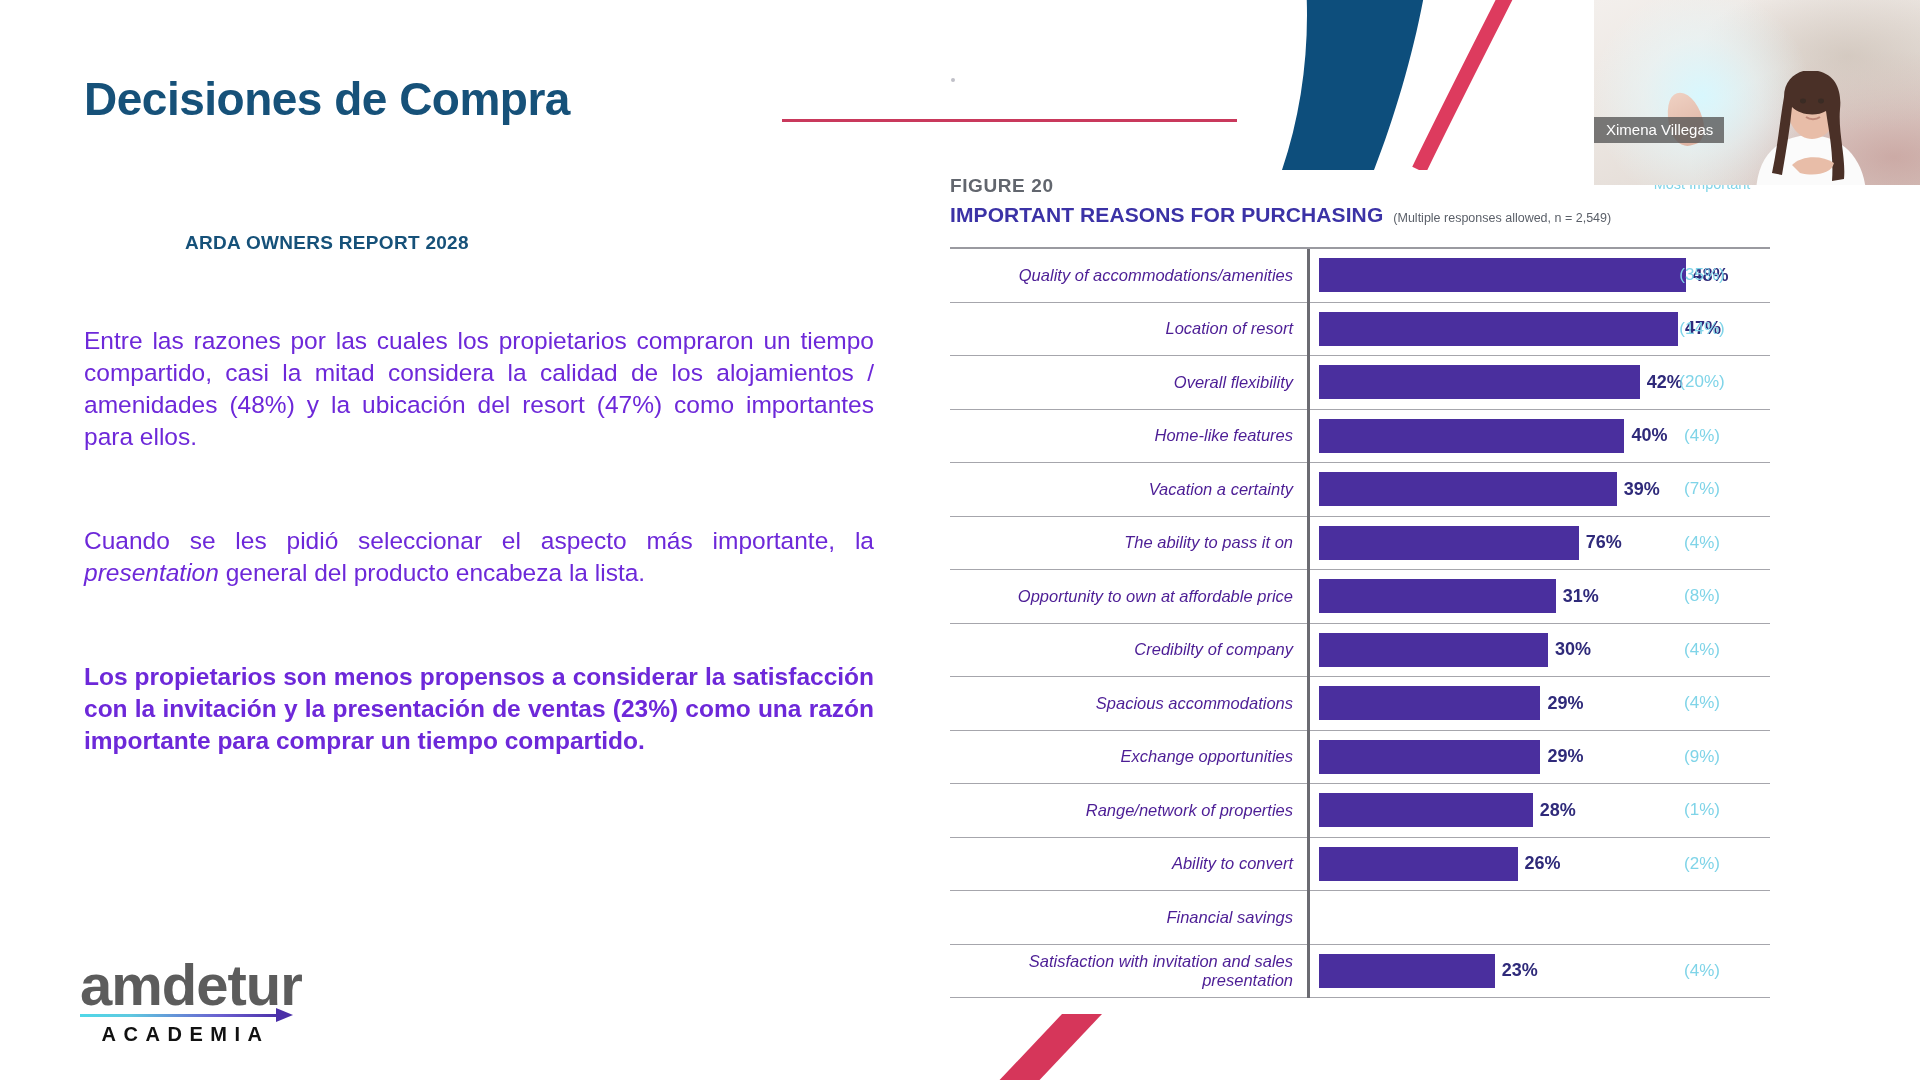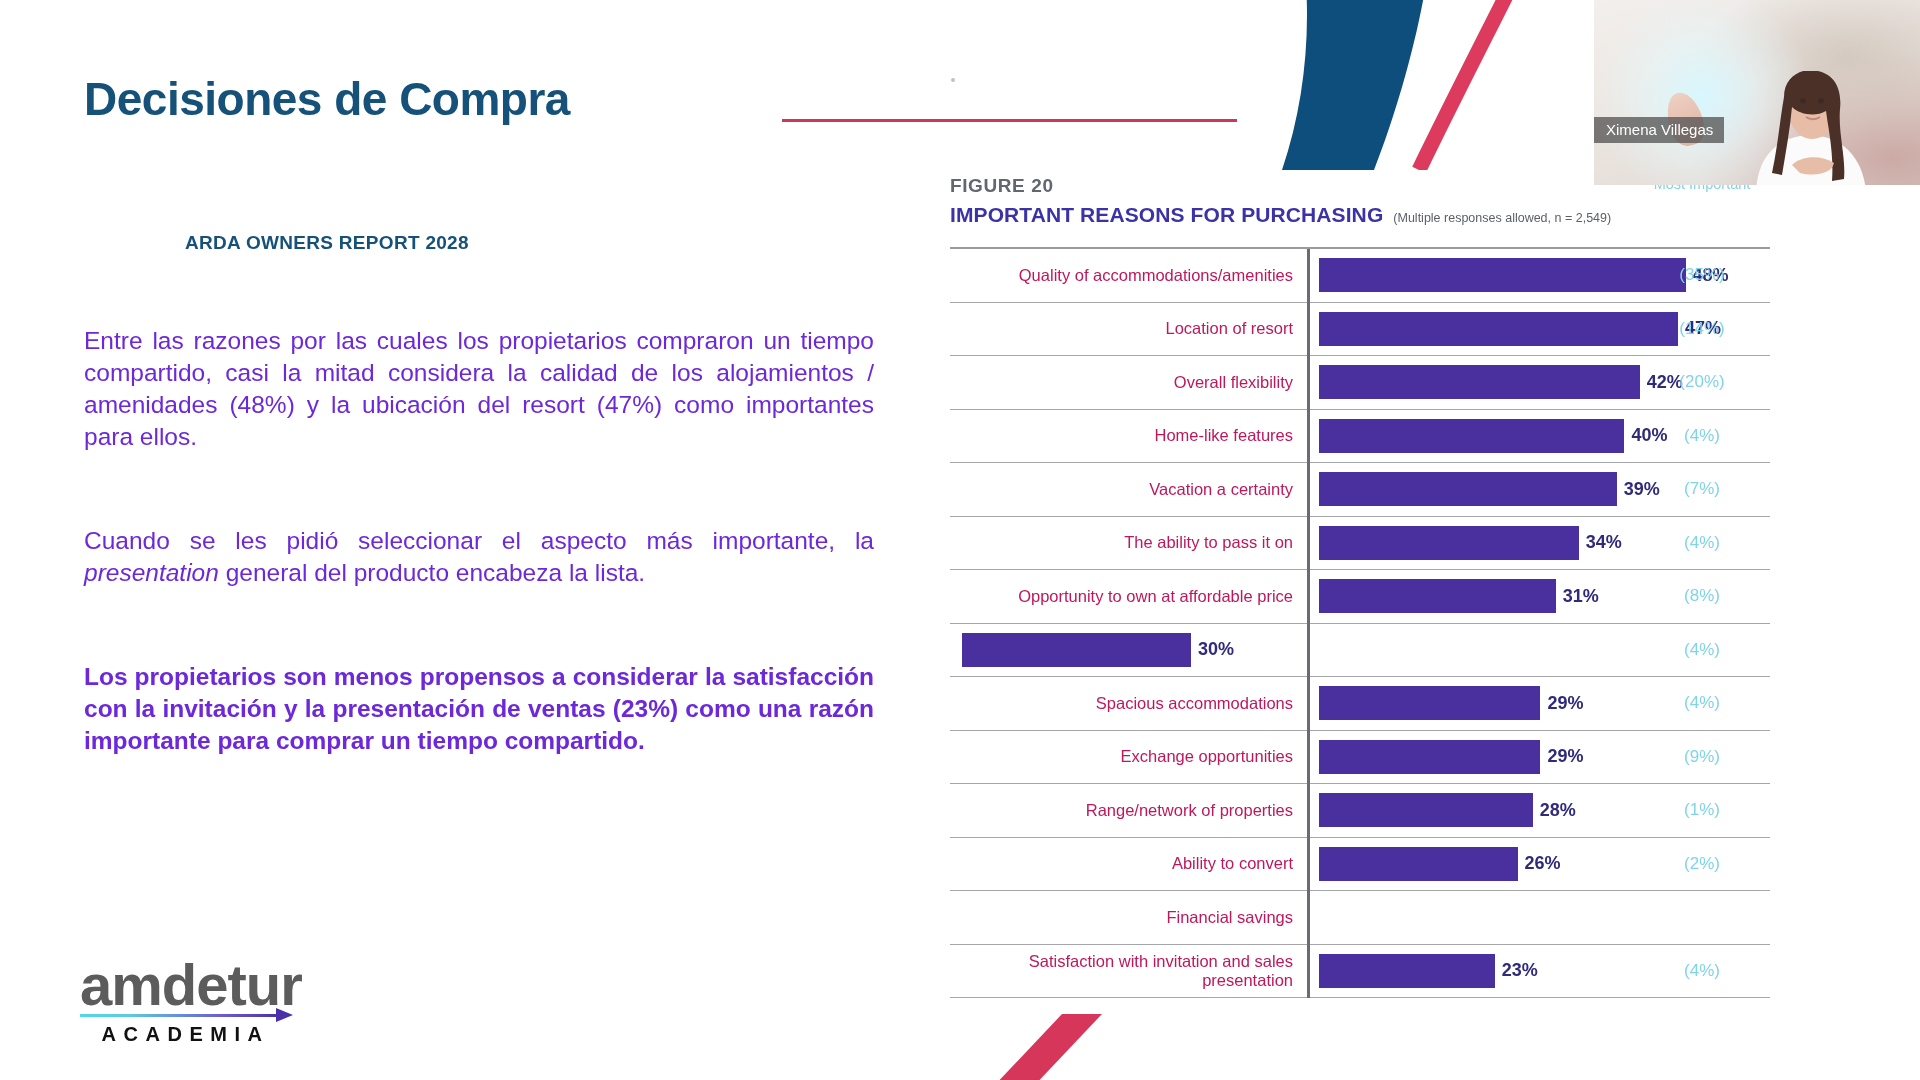--- a/index.html
+++ b/index.html
@@ -126,22 +126,23 @@
   }
   .chart-row {
     display: flex; align-items: stretch;
     height: 53.5px;
     border-bottom: 1.5px solid #a6a6ac;
   }
   .row-label {
     width: 357px; flex: none;
     display: flex; align-items: center; justify-content: flex-end;
     padding-right: 14px;
-    font-size: 16.5px; line-height: 19px; color: #be185d;
+    font-size: 16.5px; line-height: 19px; color: #4c1d95;
     text-align: right;
+    font-style: italic;
   }
   .row-plot {
     flex: 1; position: relative;
     display: flex; align-items: center;
     padding-left: 12px;
   }
   .bar {
     height: 34px; background: #4a2f9e;
   }
   .bar-value {
@@ -279,33 +280,34 @@
           <div class="row-plot">
             <div class="bar" style="width: 297.818px;"></div>
             <div class="bar-value">39%</div>
             <div class="most-important-value">(7%)</div>
           </div>
         </div>
         <div class="chart-row">
           <div class="row-label">The ability to pass it on</div>
           <div class="row-plot">
             <div class="bar" style="width: 259.636px;"></div>
-            <div class="bar-value">34%</div>
+            <div class="bar-value">76%</div>
             <div class="most-important-value">(4%)</div>
           </div>
         </div>
         <div class="chart-row">
           <div class="row-label">Opportunity to own at affordable price</div>
           <div class="row-plot">
             <div class="bar" style="width: 236.727px;"></div>
             <div class="bar-value">31%</div>
             <div class="most-important-value">(8%)</div>
           </div>
         </div>
         <div class="chart-row">
+          <div class="row-label">Credibilty of company</div>
           <div class="row-plot">
             <div class="bar" style="width: 229.091px;"></div>
             <div class="bar-value">30%</div>
             <div class="most-important-value">(4%)</div>
           </div>
         </div>
         <div class="chart-row">
           <div class="row-label">Spacious accommodations</div>
           <div class="row-plot">
             <div class="bar" style="width: 221.455px;"></div>

